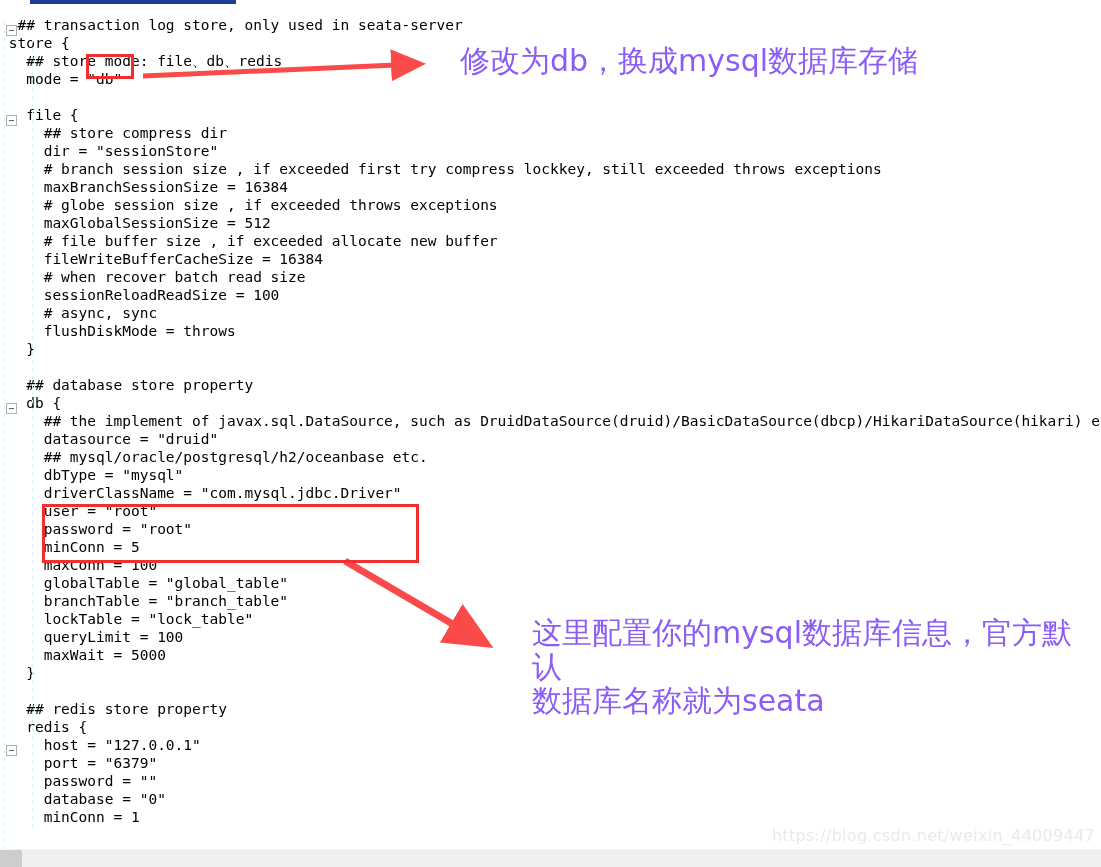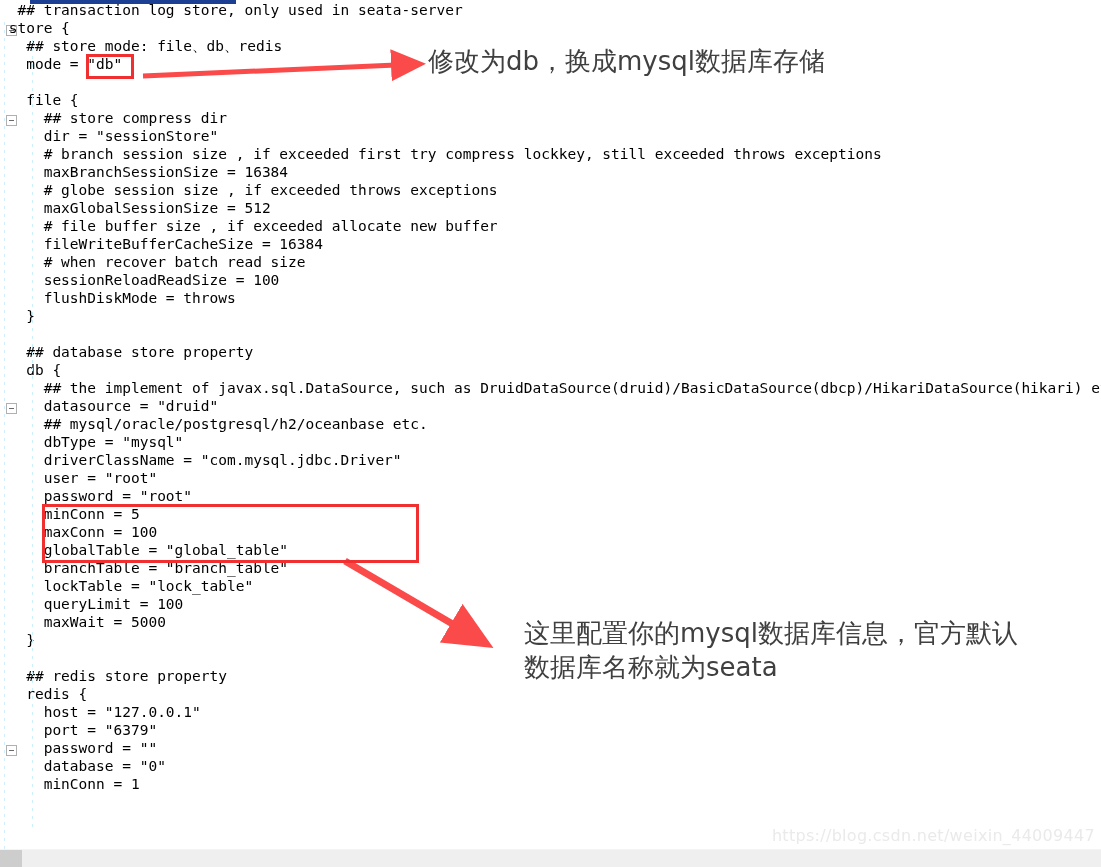--- a/index.html
+++ b/index.html
@@ -59,21 +59,21 @@
       #cfeffb 0px, #cfeffb 3px,
       rgba(255,255,255,0) 3px, rgba(255,255,255,0) 8px
     );
   }
 
   
   #code {
     position: absolute;
     left: 0; top: 0;
     width: 1101px;
-    padding-top: 1px;
+    padding-top: 16px;
   }
   .code-line {
     height: 18px;
     line-height: 18px;
     font-size: 14.5px;
     color: #000000;
     white-space: pre;
     padding-left: 0;
     letter-spacing: 0px;
   }
@@ -88,29 +88,30 @@
   .hl-box {
     position: absolute;
     border: 3px solid #f03030;
     background: transparent;
   }
   #hl-box-mode  { left: 86px;  top: 54px;  width: 48px;  height: 25px; }
   #hl-box-dburl { left: 42px;  top: 504px; width: 377px; height: 59px; }
 
   .note {
     position: absolute;
-    color: #404040;
+    color: #8b5cf6;
     font-family: "DejaVu Sans", "Liberation Sans", sans-serif;
-    font-size: 26px;
+    font-size: 30px;
     line-height: 34px;
     white-space: pre-line;
     font-weight: 400;
+    margin-left: 32px;
   }
   #note-1 { left: 428px; top: 44px; }
-  #note-2 { left: 524px; top: 616px; }
+  #note-2 { left: 500px; top: 616px; }
 
   #watermark {
     position: absolute;
     right: 6px; bottom: 22px;
     color: #eaeaea;
     font-family: "DejaVu Sans", "Liberation Sans", sans-serif;
     font-size: 16px;
     letter-spacing: 0.3px;
     white-space: nowrap;
   }
@@ -154,20 +155,21 @@
       <div class="code-line">     ## store compress dir</div>
       <div class="code-line">     dir = "sessionStore"</div>
       <div class="code-line">     # branch session size , if exceeded first try compress lockkey, still exceeded throws exceptions</div>
       <div class="code-line">     maxBranchSessionSize = 16384</div>
       <div class="code-line">     # globe session size , if exceeded throws exceptions</div>
       <div class="code-line">     maxGlobalSessionSize = 512</div>
       <div class="code-line">     # file buffer size , if exceeded allocate new buffer</div>
       <div class="code-line">     fileWriteBufferCacheSize = 16384</div>
       <div class="code-line">     # when recover batch read size</div>
       <div class="code-line">     sessionReloadReadSize = 100</div>
+      <div class="code-line">     # async, sync</div>
       <div class="code-line">     flushDiskMode = throws</div>
       <div class="code-line">   }</div>
       <div class="code-line"></div>
       <div class="code-line">   ## database store property</div>
       <div class="code-line">   db {</div>
       <div class="code-line">     ## the implement of javax.sql.DataSource, such as DruidDataSource(druid)/BasicDataSource(dbcp)/HikariDataSource(hikari) etc.</div>
       <div class="code-line">     datasource = "druid"</div>
       <div class="code-line">     ## mysql/oracle/postgresql/h2/oceanbase etc.</div>
       <div class="code-line">     dbType = "mysql"</div>
       <div class="code-line">     driverClassName = "com.mysql.jdbc.Driver"</div>

